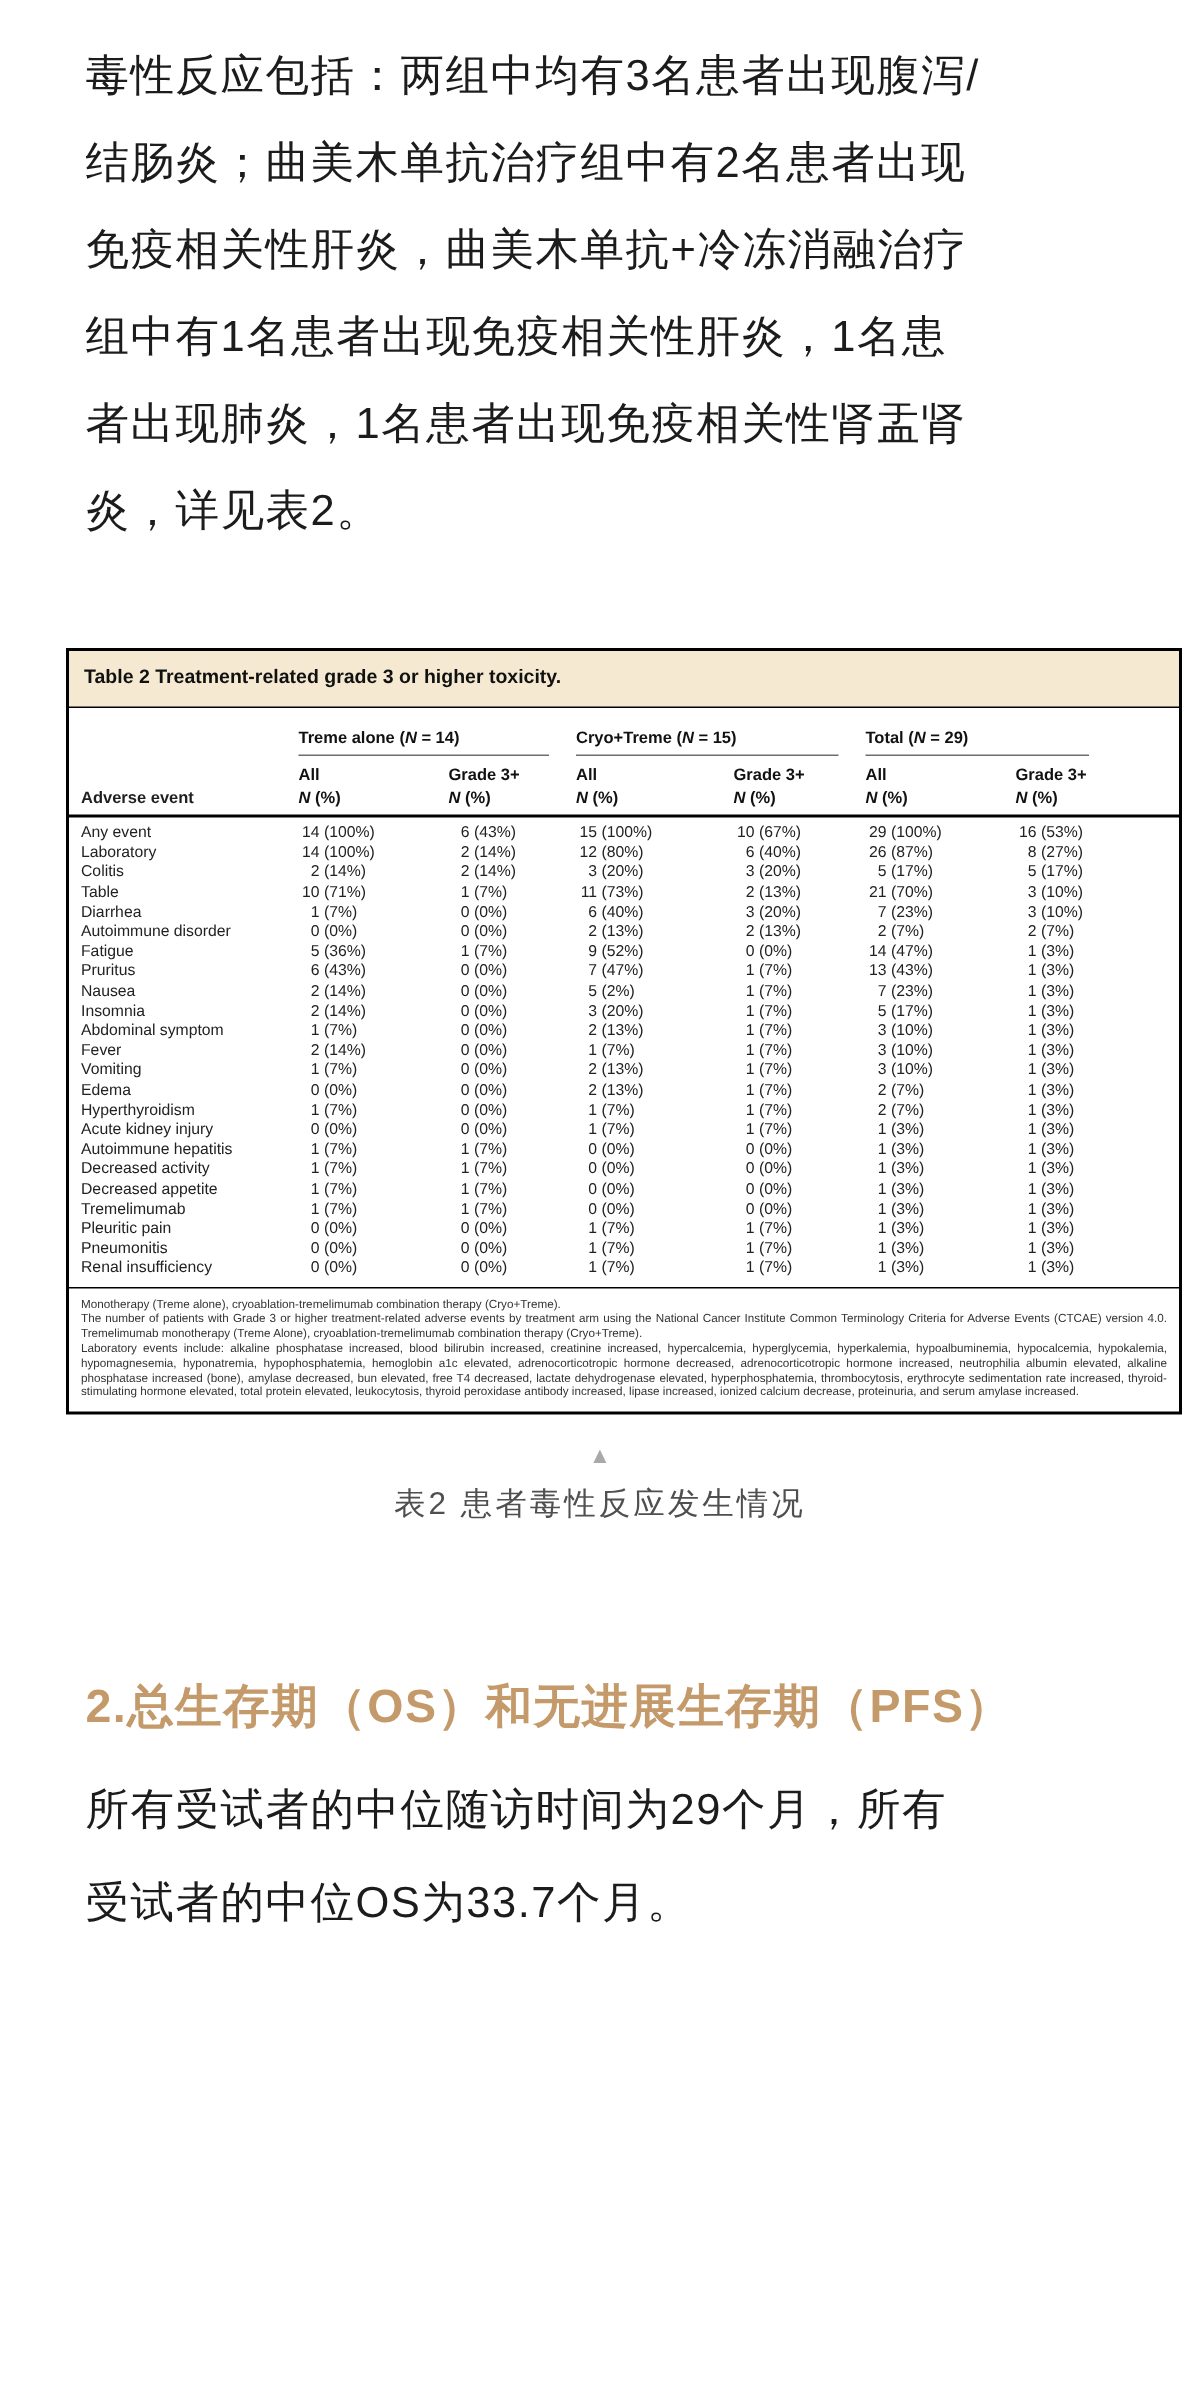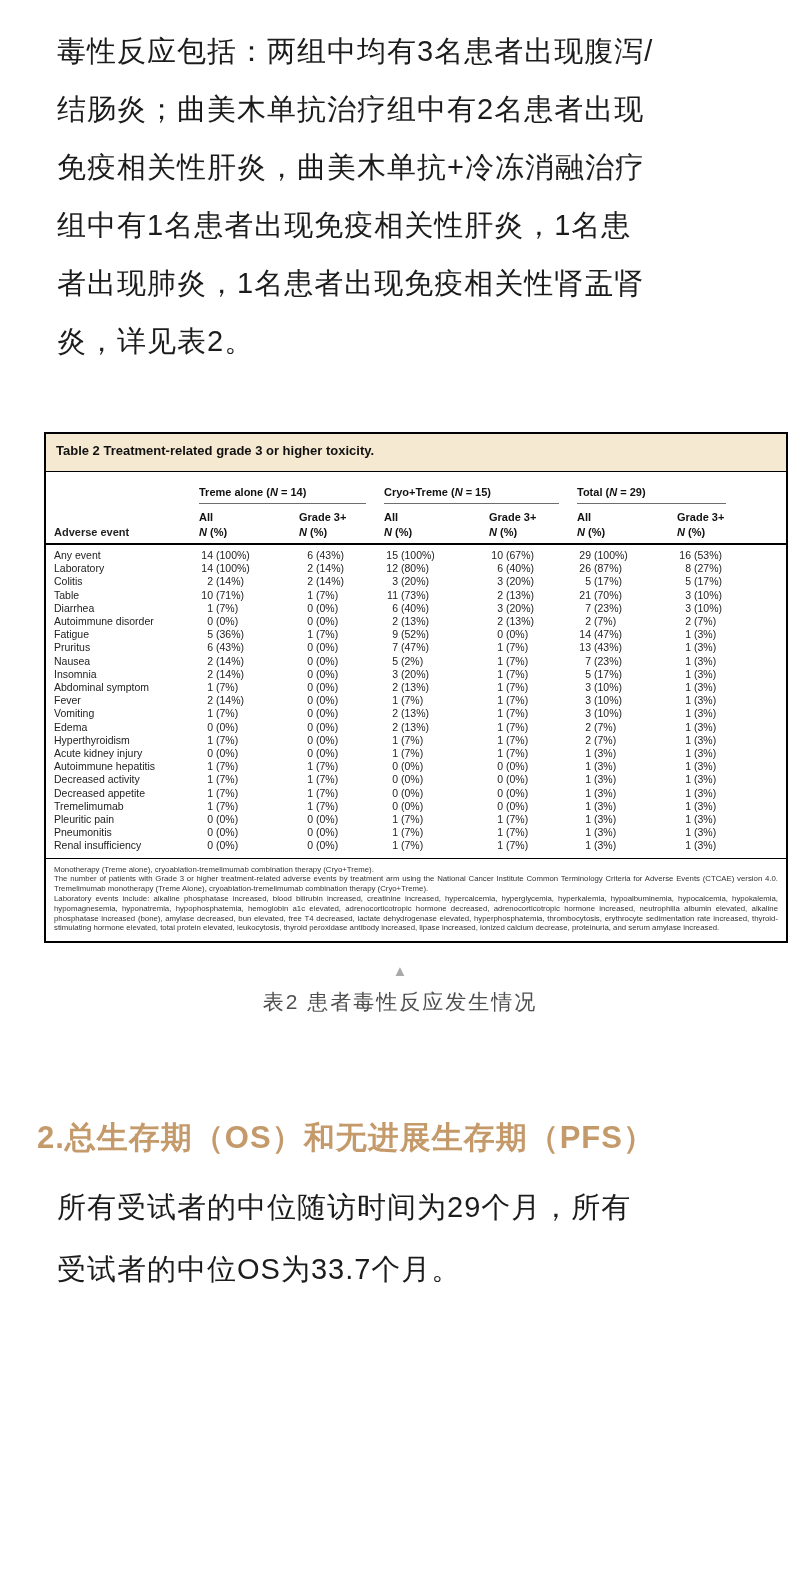--- a/index.html
+++ b/index.html
@@ -16,21 +16,21 @@
     margin:0 57px; font-size:29px; line-height:58px;
     color:#1c1c1c; letter-spacing:1px;
     font-family:"Liberation Sans", sans-serif;
   }
   .para-1 { padding-top:22px; }
   .para-2 { margin-top:16px; line-height:62px; }
   .para-3 { margin-top:56px; line-height:66px; }
 
   
   .section-heading {
-    margin:100px 57px 0 37px;
+    margin:100px 57px 0 57px;
     font-size:31px; font-weight:bold; line-height:44px;
     letter-spacing:1px;
   }
 
   
   .ptable {
     width:744px; margin:62px 0 0 44px;
     border:2px solid #000; background:#fff;
     font-family:"Liberation Sans", sans-serif;
   }

